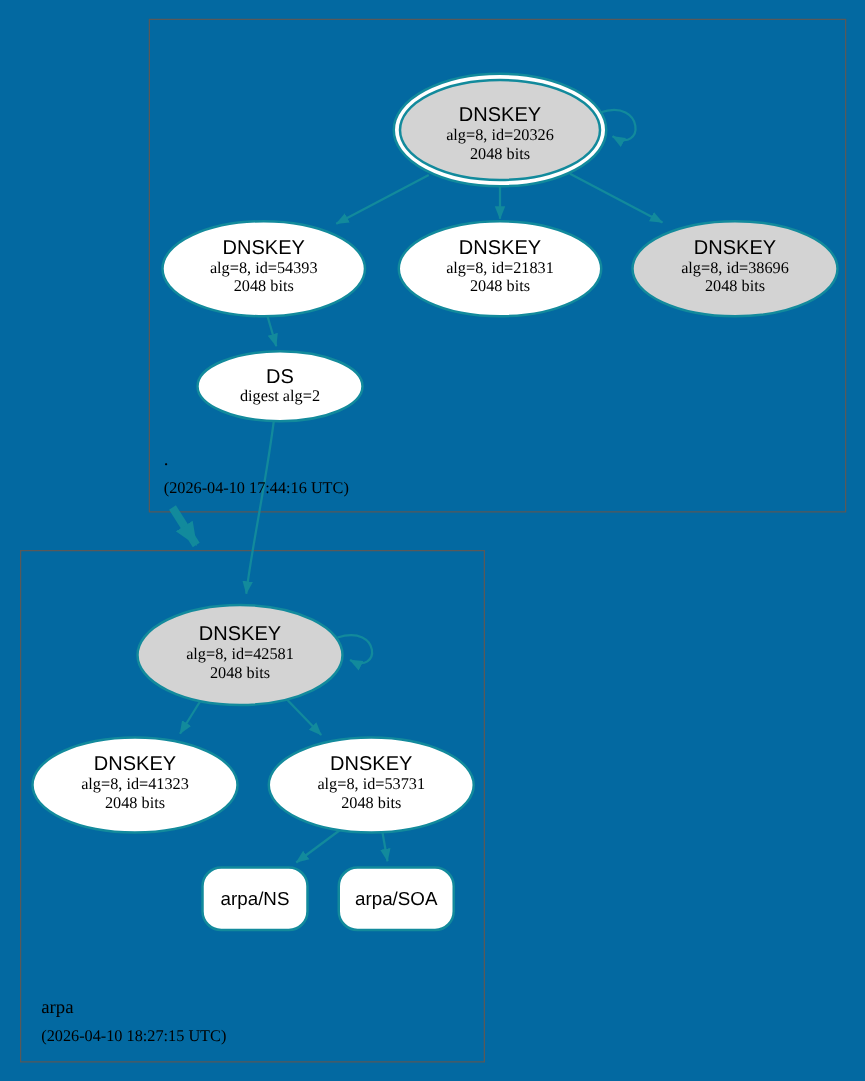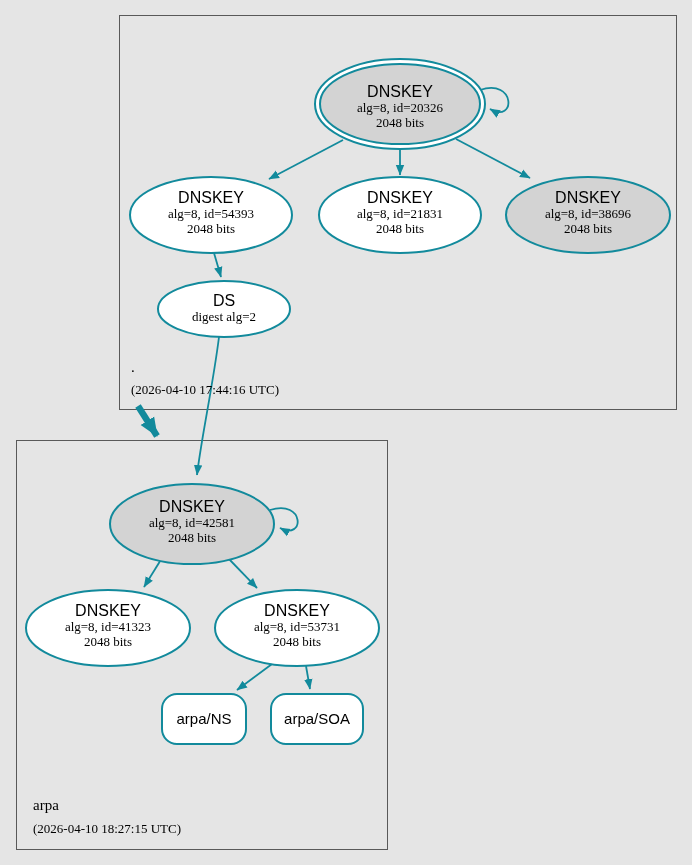--- a/index.html
+++ b/index.html
@@ -1,20 +1,20 @@
 <!DOCTYPE html>
 <html style="--edge: #128a9c; --ksk-fill: #d3d3d3; --node-fill: #ffffff; --box-border: #595959; --text: #000000;"><head>
 <meta charset="utf-8">
 <style>
   :root{
     --edge:#128a9c; --ksk-fill:#d3d3d3; --node-fill:#ffffff;
     --box-border:#595959; --text:#000000;
   }
   html,body{margin:0;padding:0;background:#ffffff;}
-  .stage{position:relative;width:692px;height:865px;background:#e5e5e5;}
+  .stage{position:relative;width:692px;height:865px;background:#0369a1;}
   svg{display:block;}
   .zone-box{fill:none;stroke:var(--box-border);stroke-width:1;}
   .node-outline{fill:var(--node-fill);stroke:var(--edge);stroke-width:2;}
   .node-outline.ksk{fill:var(--ksk-fill);}
   .edge{fill:none;stroke:var(--edge);stroke-width:1.8;}
   .edge.thick{stroke-width:6.5;}
   .ah{fill:var(--edge);}
   text{fill:var(--text);}
   .t-sans{font-family:"Liberation Sans",sans-serif;}
   .t-serif{font-family:"Liberation Serif",serif;}

